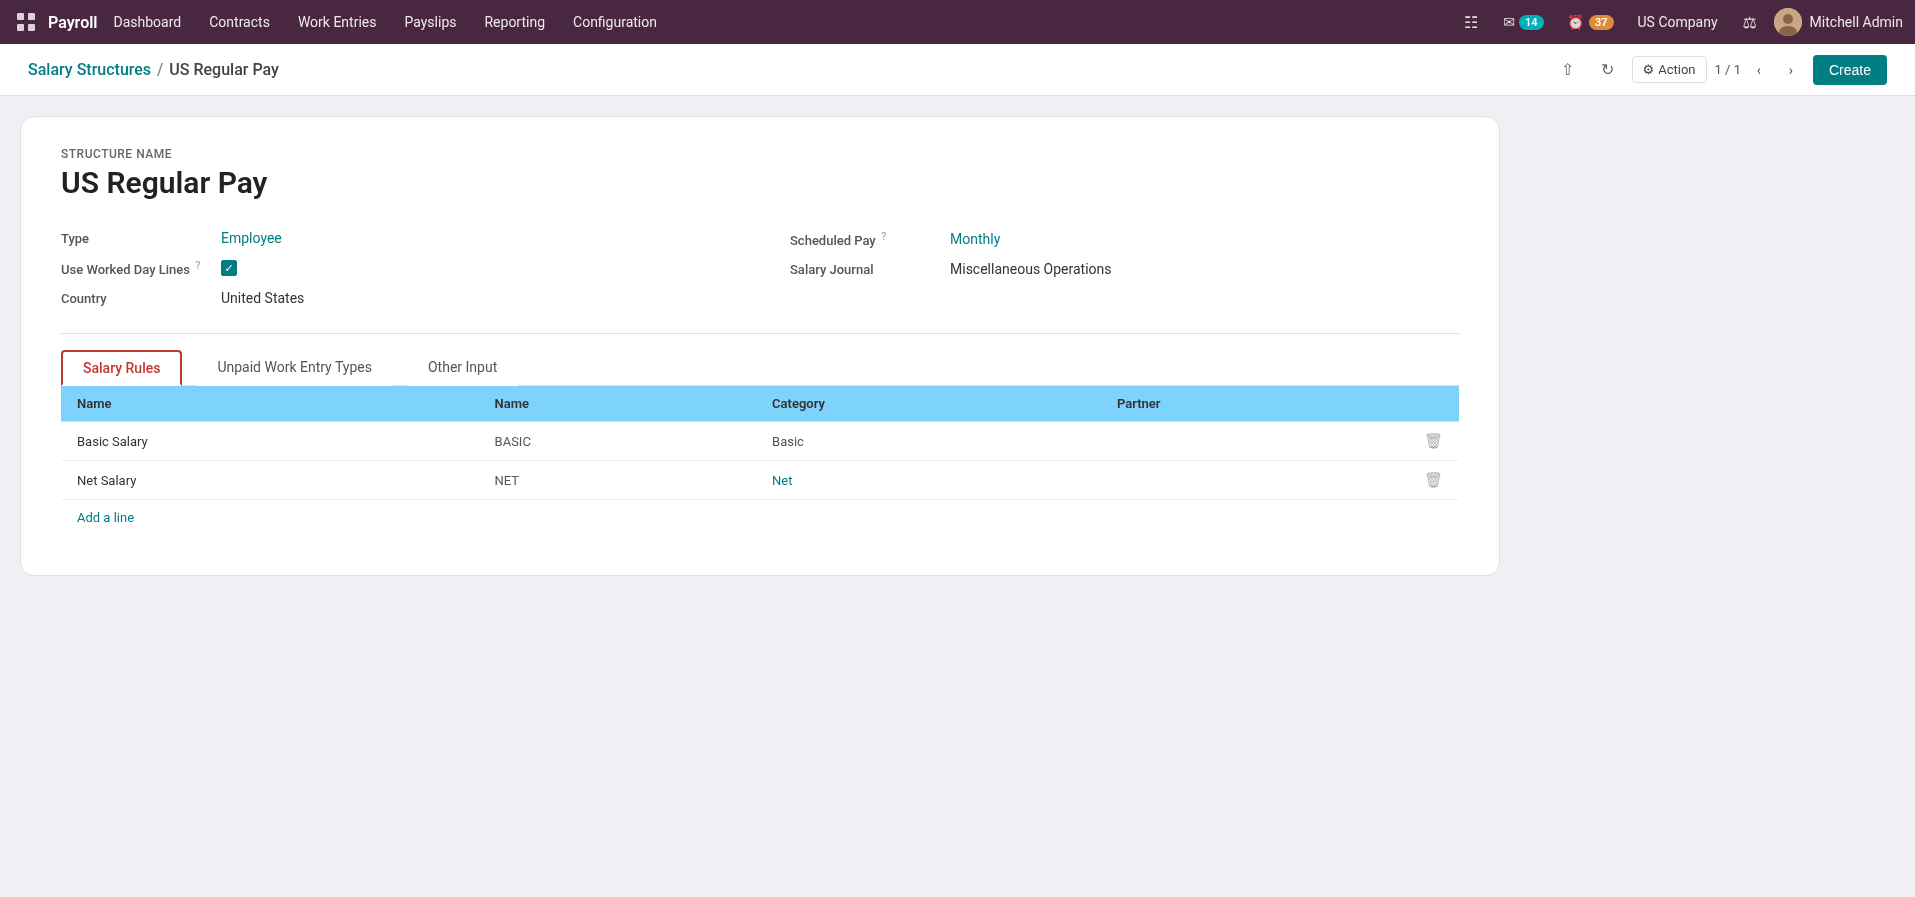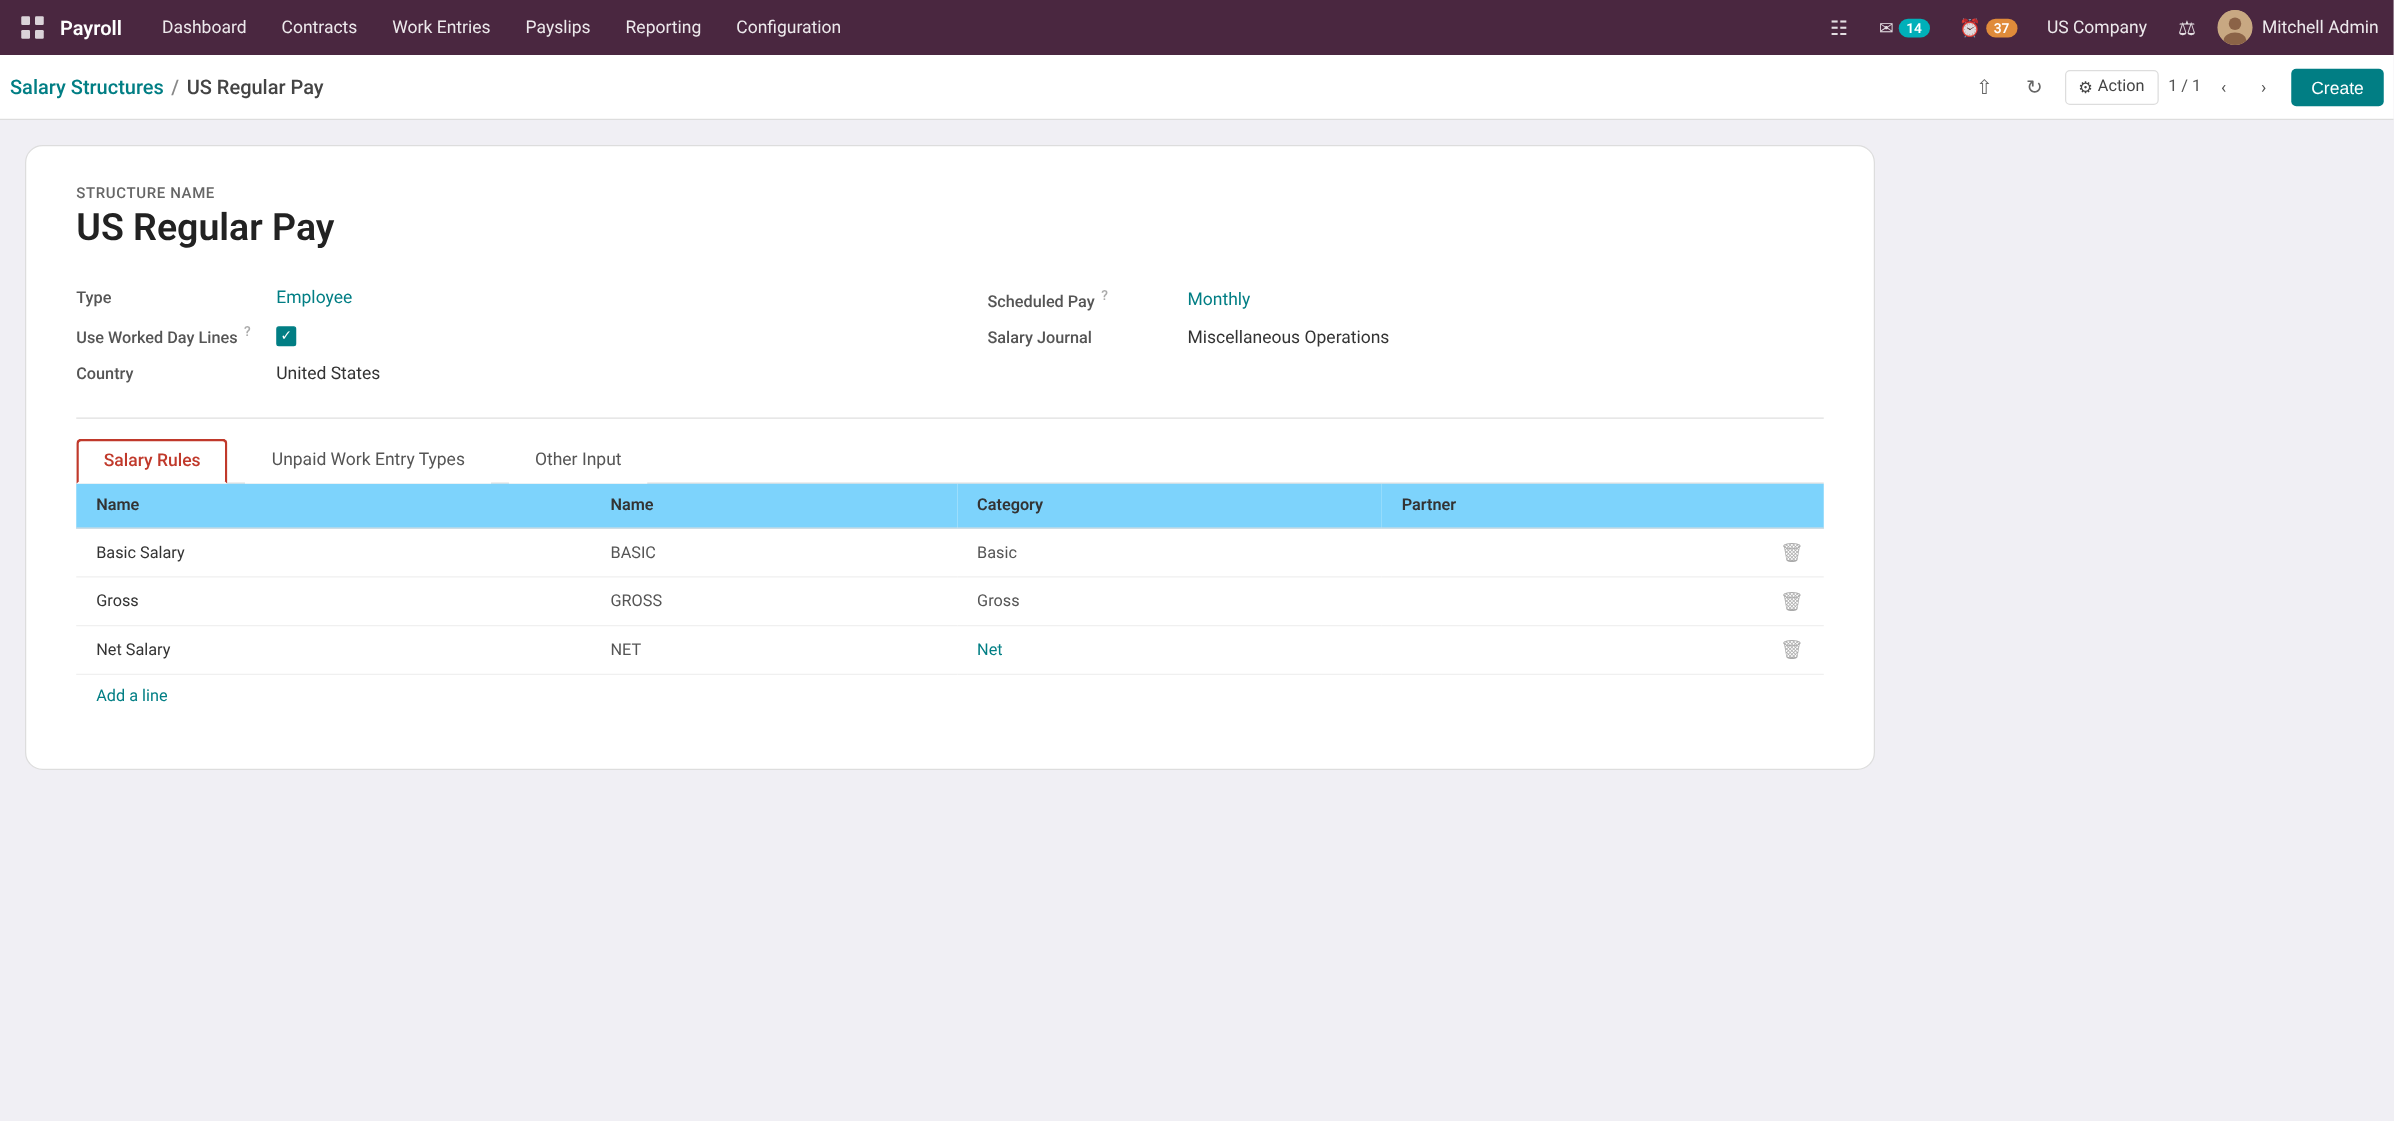--- a/index.html
+++ b/index.html
@@ -14,21 +14,21 @@
       height: 44px;
       padding: 0 12px;
       gap: 4px;
     }
     .top-nav .app-icon {
       width: 28px; height: 28px;
       display: flex; align-items: center; justify-content: center;
       margin-right: 4px;
     }
     .top-nav .app-name {
-      font-size: 16px; font-weight: 600; margin-right: 16px;
+      font-size: 16px; font-weight: 600; 
     }
     .top-nav .nav-item {
       padding: 6px 12px;
       font-size: 14px;
       cursor: pointer;
       border-radius: 4px;
       color: rgba(255,255,255,0.9);
     }
     .top-nav .nav-spacer { flex: 1; }
     .top-nav .nav-right {
@@ -61,21 +61,21 @@
       font-size: 12px; color: #fff; overflow: hidden;
     }
     .user-name { color: rgba(255,255,255,0.9); font-size: 14px; cursor: pointer; }
 
     
     .sub-header {
       background: #fff;
       border-bottom: 1px solid #ddd;
       display: flex;
       align-items: center;
-      padding: 0 8px;
+      padding: 0 28px;
       height: 52px;
       gap: 8px;
     }
     .breadcrumb {
       display: flex; align-items: center; gap: 6px;
       font-size: 16px; font-weight: 500; color: #017e84;
     }
     .sub-header-spacer { flex: 1; }
     .toolbar-btn {
       display: flex; align-items: center; gap: 4px;
@@ -346,27 +346,20 @@
         </thead>
         <tbody id="salary-rules-body">
         <tr>
       <td class="name-col">Basic Salary</td>
       <td>BASIC</td>
       <td class="">Basic</td>
       <td></td>
       <td><span class="delete-btn">🗑</span></td>
     </tr>
             <tr>
-      <td class="name-col">Gross</td>
-      <td>GROSS</td>
-      <td class="">Gross</td>
-      <td></td>
-      <td><span class="delete-btn">🗑</span></td>
-    </tr>
-            <tr>
       <td class="name-col">Net Salary</td>
       <td>NET</td>
       <td class="teal">Net</td>
       <td></td>
       <td><span class="delete-btn">🗑</span></td>
     </tr>
           </tbody>
       </table>
       <div class="add-line-btn">Add a line</div>
     </div>

